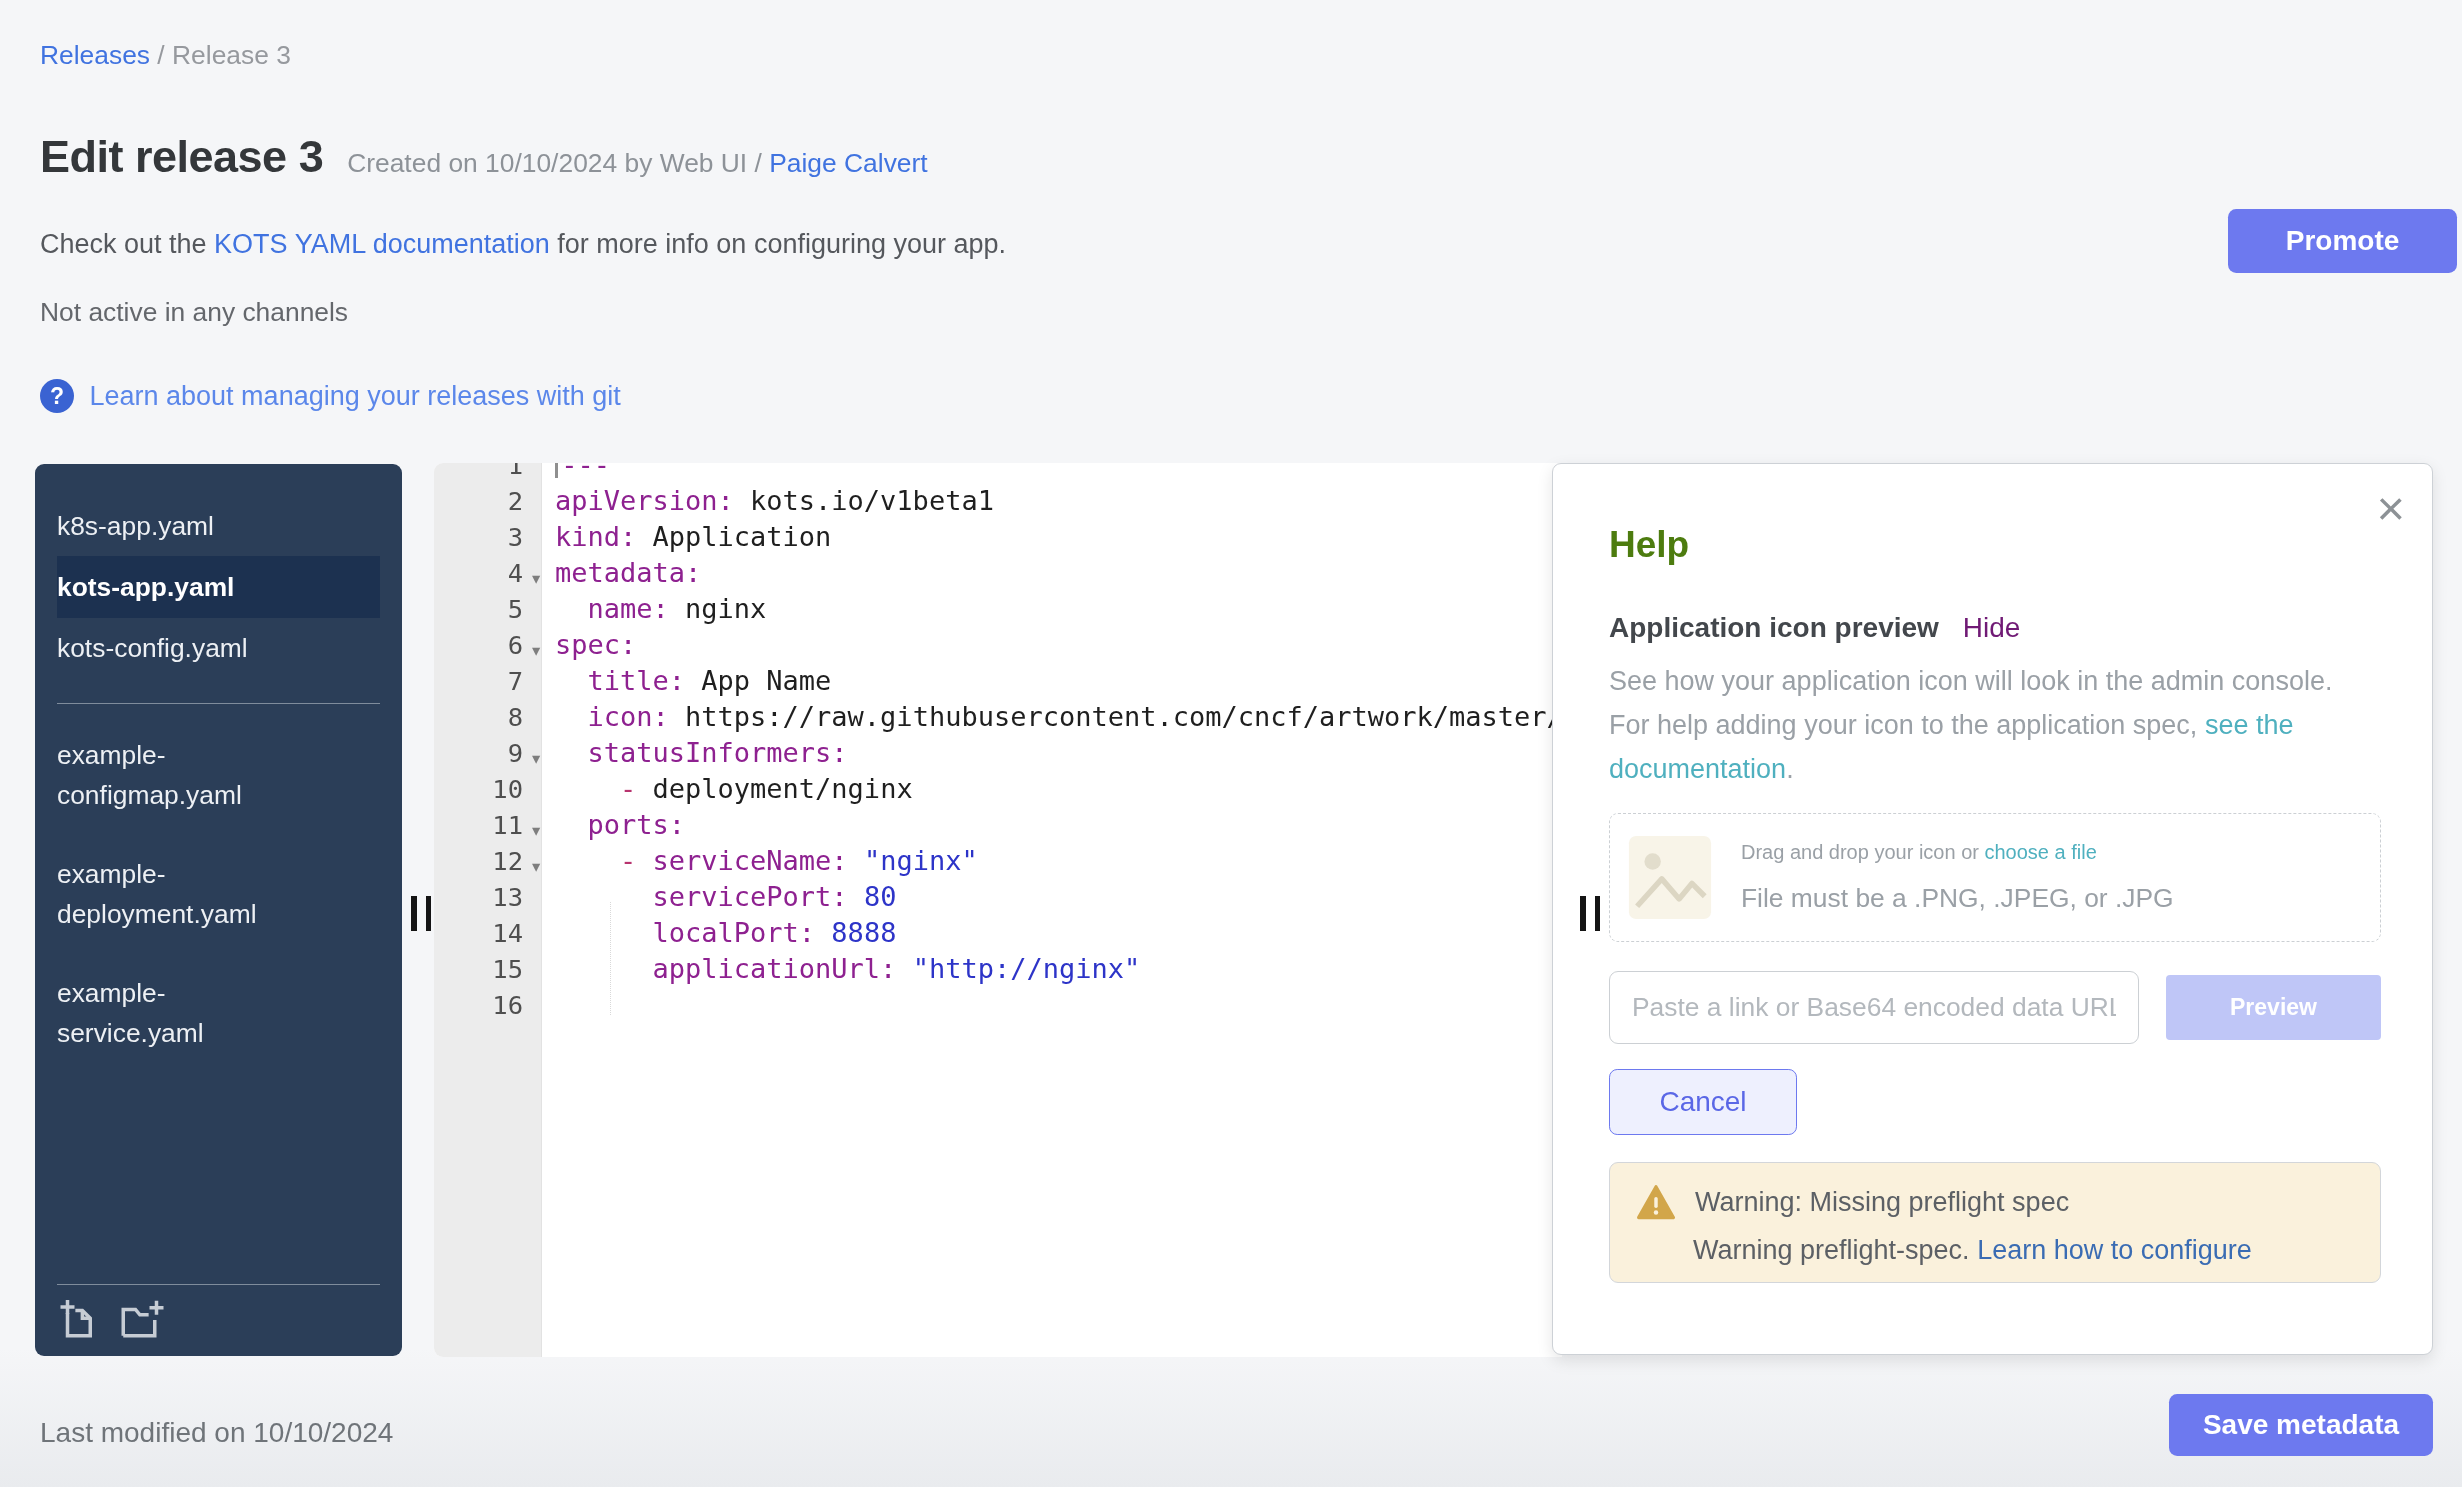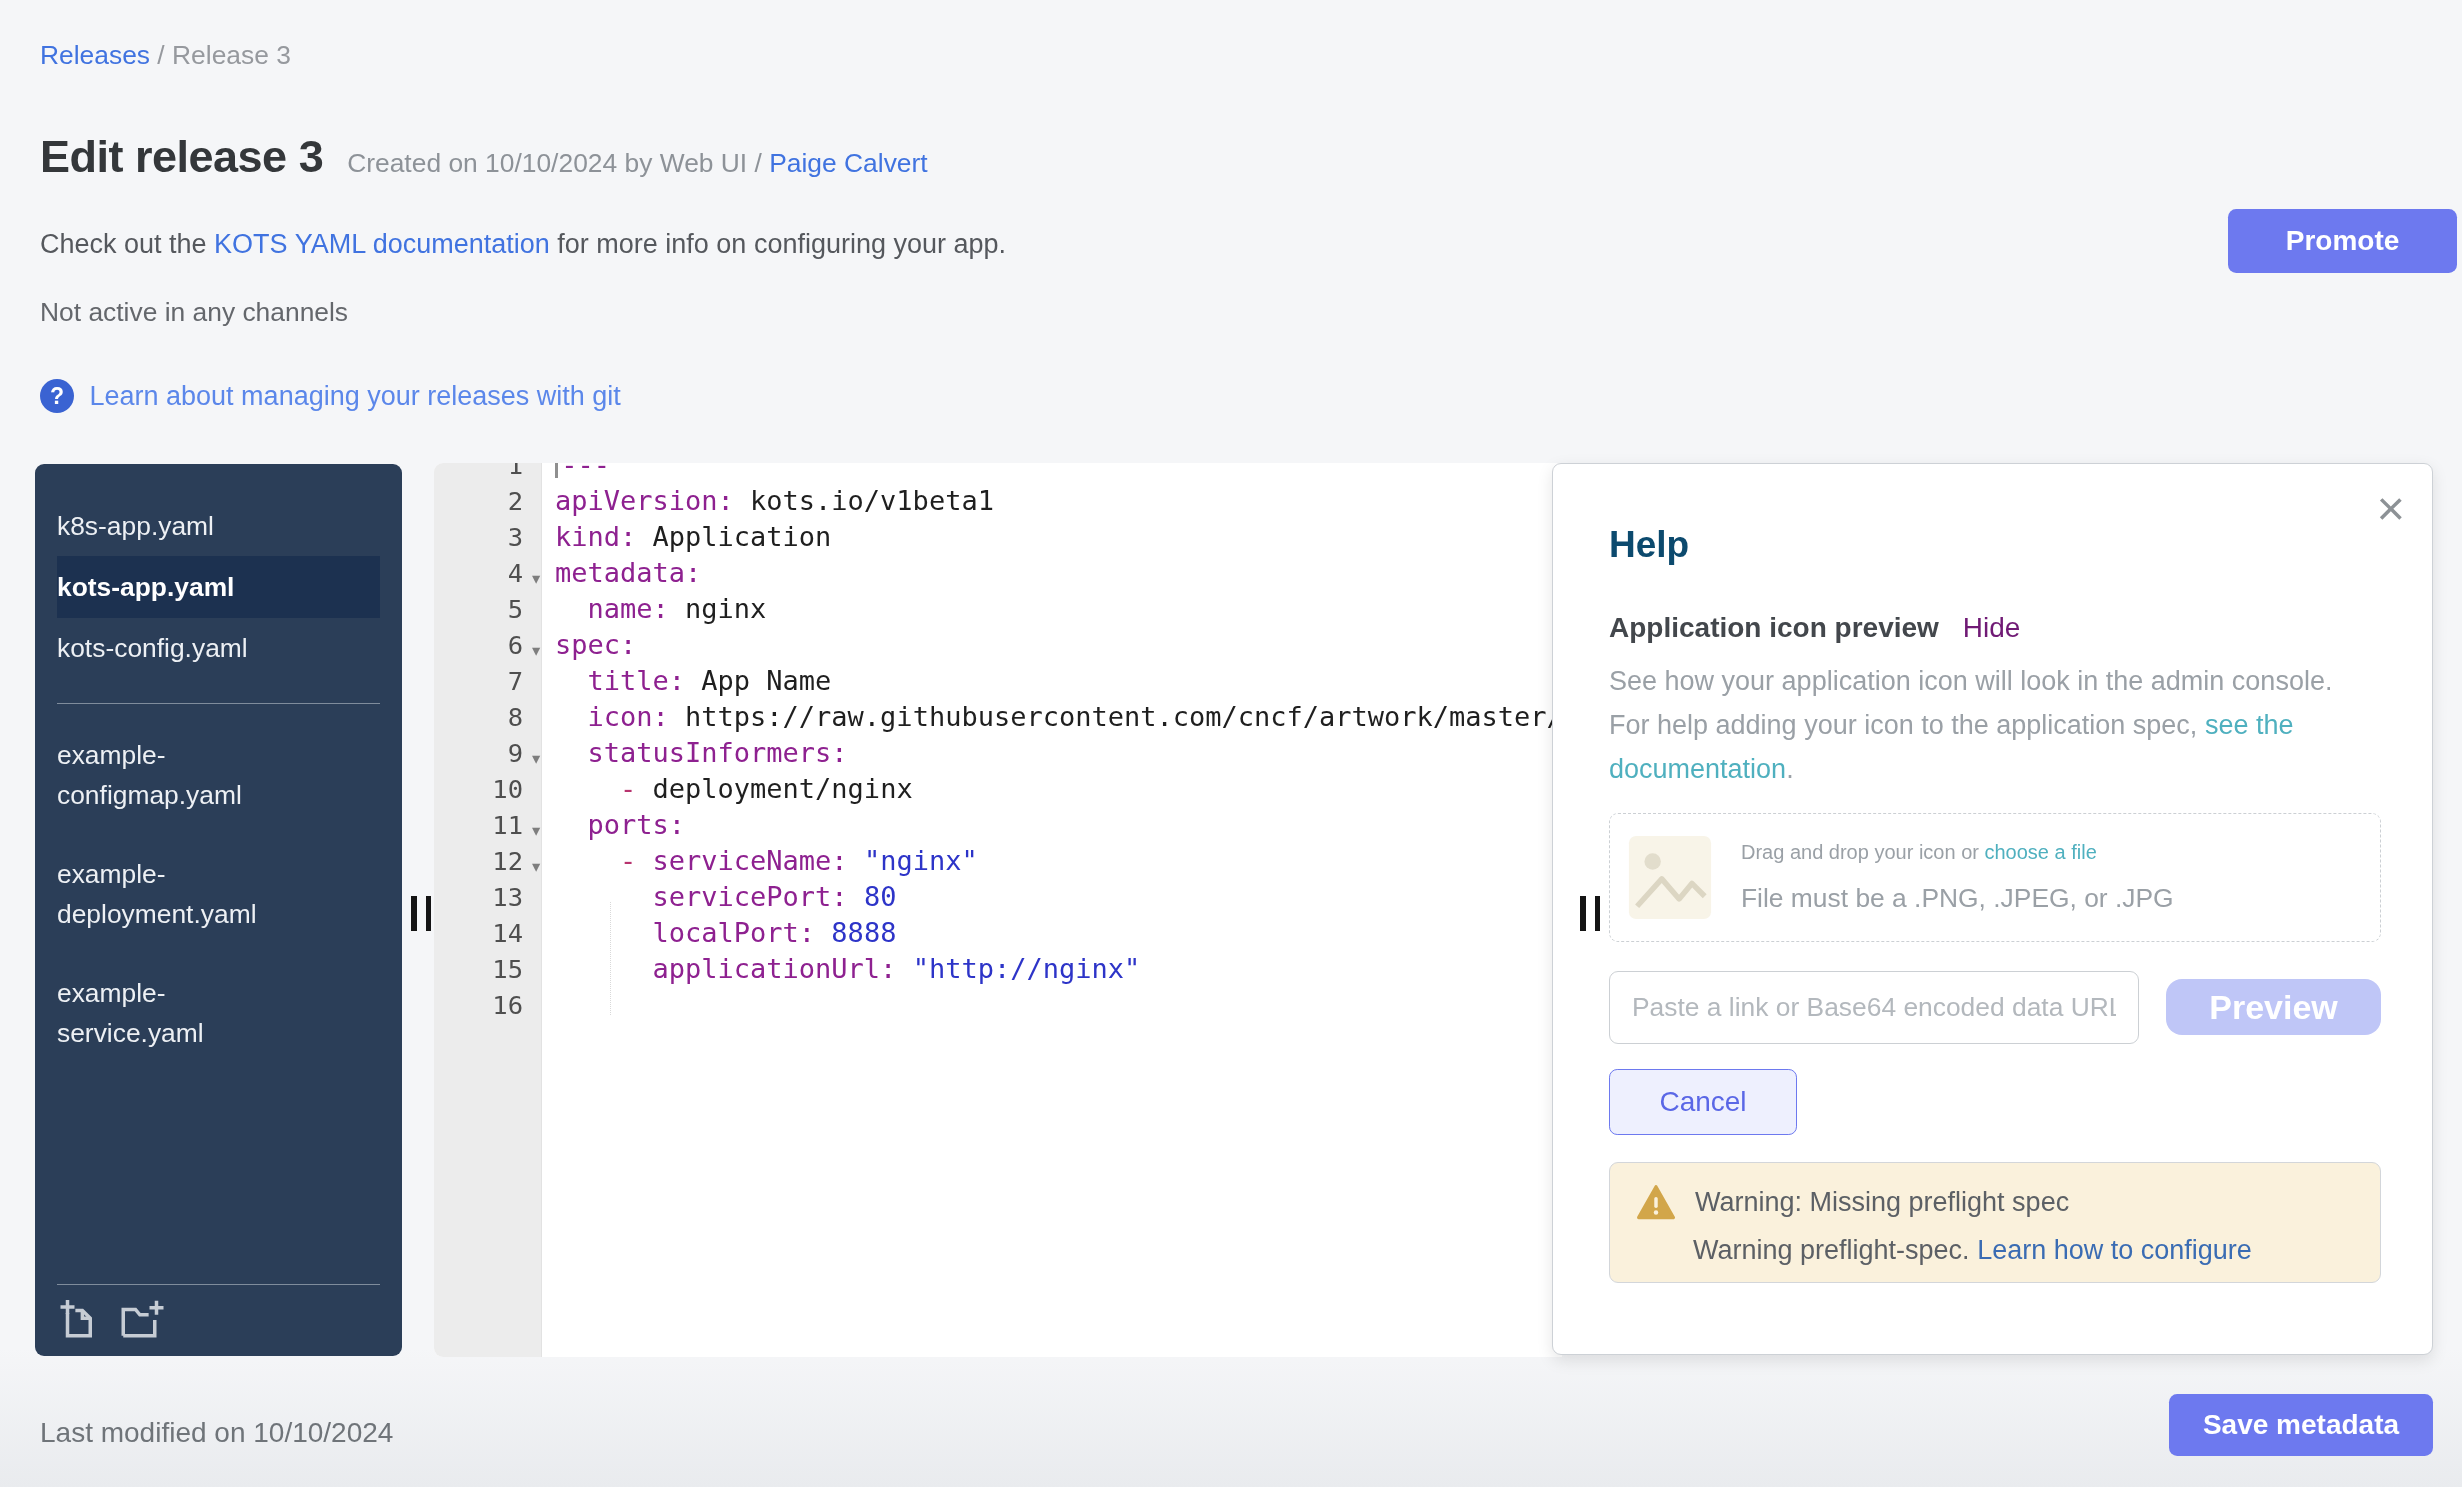--- a/index.html
+++ b/index.html
@@ -58,33 +58,33 @@
   .tk-key{color:#8e2190}
   .tk-str,.tk-num{color:#2d34c8}
   .tk-dash{color:#b8336e}
   .tk-val{color:#1f1f1f}
   .cursor{display:inline-block;width:2.7px;height:29px;background:#8f8f8f;vertical-align:-4.6px;margin-right:3.6px}
   .guide{position:absolute;left:176px;top:439px;height:113px;border-left:1.8px dotted #d9d9d9}
 
   
   .help{left:1552px;top:463px;width:881px;height:892px;background:#fff;border:1.8px solid #cdd1d6;border-radius:9px;box-sizing:border-box;box-shadow:0 5.5px 16.4px rgba(0,0,0,.10);z-index:5;padding:60px 49px 0 56px}
   .close{position:absolute;top:20px;right:27px;font-size:49px;color:#8d9296;line-height:1;cursor:pointer;font-weight:400}
-  .help h2{margin:0;font-size:37px;color:#0c4a6e;font-weight:600}
+  .help h2{margin:0;font-size:37px;color:#4d7c0f;font-weight:600}
   .sec{margin-top:46px;display:flex;align-items:flex-start;gap:24px}
   .sectitle{font-size:28px;font-weight:bold;color:#43474c}
   .hide{font-size:28px;color:#701a75}
   .desc{margin-top:14.6px;font-size:27px;line-height:44px;color:#9aa0a6;width:747px}
   .teal{color:#4fb0bf}
   .drop{margin-top:22px;width:772px;height:129px;border:1.8px dashed #ccd0d4;border-radius:9px;box-sizing:border-box;display:flex;align-items:center;padding-left:18px;gap:29px}
   .dtexts .l1{font-size:20px;color:#9aa0a6}
   .dtexts .l2{font-size:26.4px;color:#9aa0a6;margin-top:19px}
   .inprow{margin-top:29px;display:flex;gap:27px;align-items:center}
   .inprow input{width:530px;height:73px;border:1.8px solid #ccd0d4;border-radius:9px;font-size:26.4px;padding:0 22px;box-sizing:border-box;color:#555;outline:none;font-family:"Liberation Sans",sans-serif;background:#fff}
   .inprow input::placeholder{color:#b3b8bd}
-  #preview{width:215px;height:56px;background:#bfc6f7;font-size:34px;border-radius:16px;cursor:default}
+  #preview{width:215px;height:65px;background:#bfc6f7;font-size:23px;border-radius:4px;cursor:default}
   #cancel{margin-top:25.5px;width:188px;height:66px;background:#eef0fe;border:1.8px solid #6d79ef;color:#5a67e6;font-size:28px;font-weight:normal;border-radius:8.2px;cursor:pointer;font-family:"Liberation Sans",sans-serif}
   .warn{margin-top:27px;width:772px;box-sizing:border-box;background:#faf1dc;border:1.8px solid #d3d6da;border-radius:9px;padding:22px 27px 16.4px}
   .warnrow{display:flex;gap:20px;align-items:center}
   .warntitle{font-size:27px;color:#5c6065}
   .warnline2{margin-top:14.6px;margin-left:56px;font-size:27px;color:#5c6065;white-space:nowrap;overflow:hidden}
   .warnline2 a{color:#3a6cb3}
 
   .modified{left:40px;top:1417px;font-size:28px;color:#6f7479}
 </style>
 </head>

